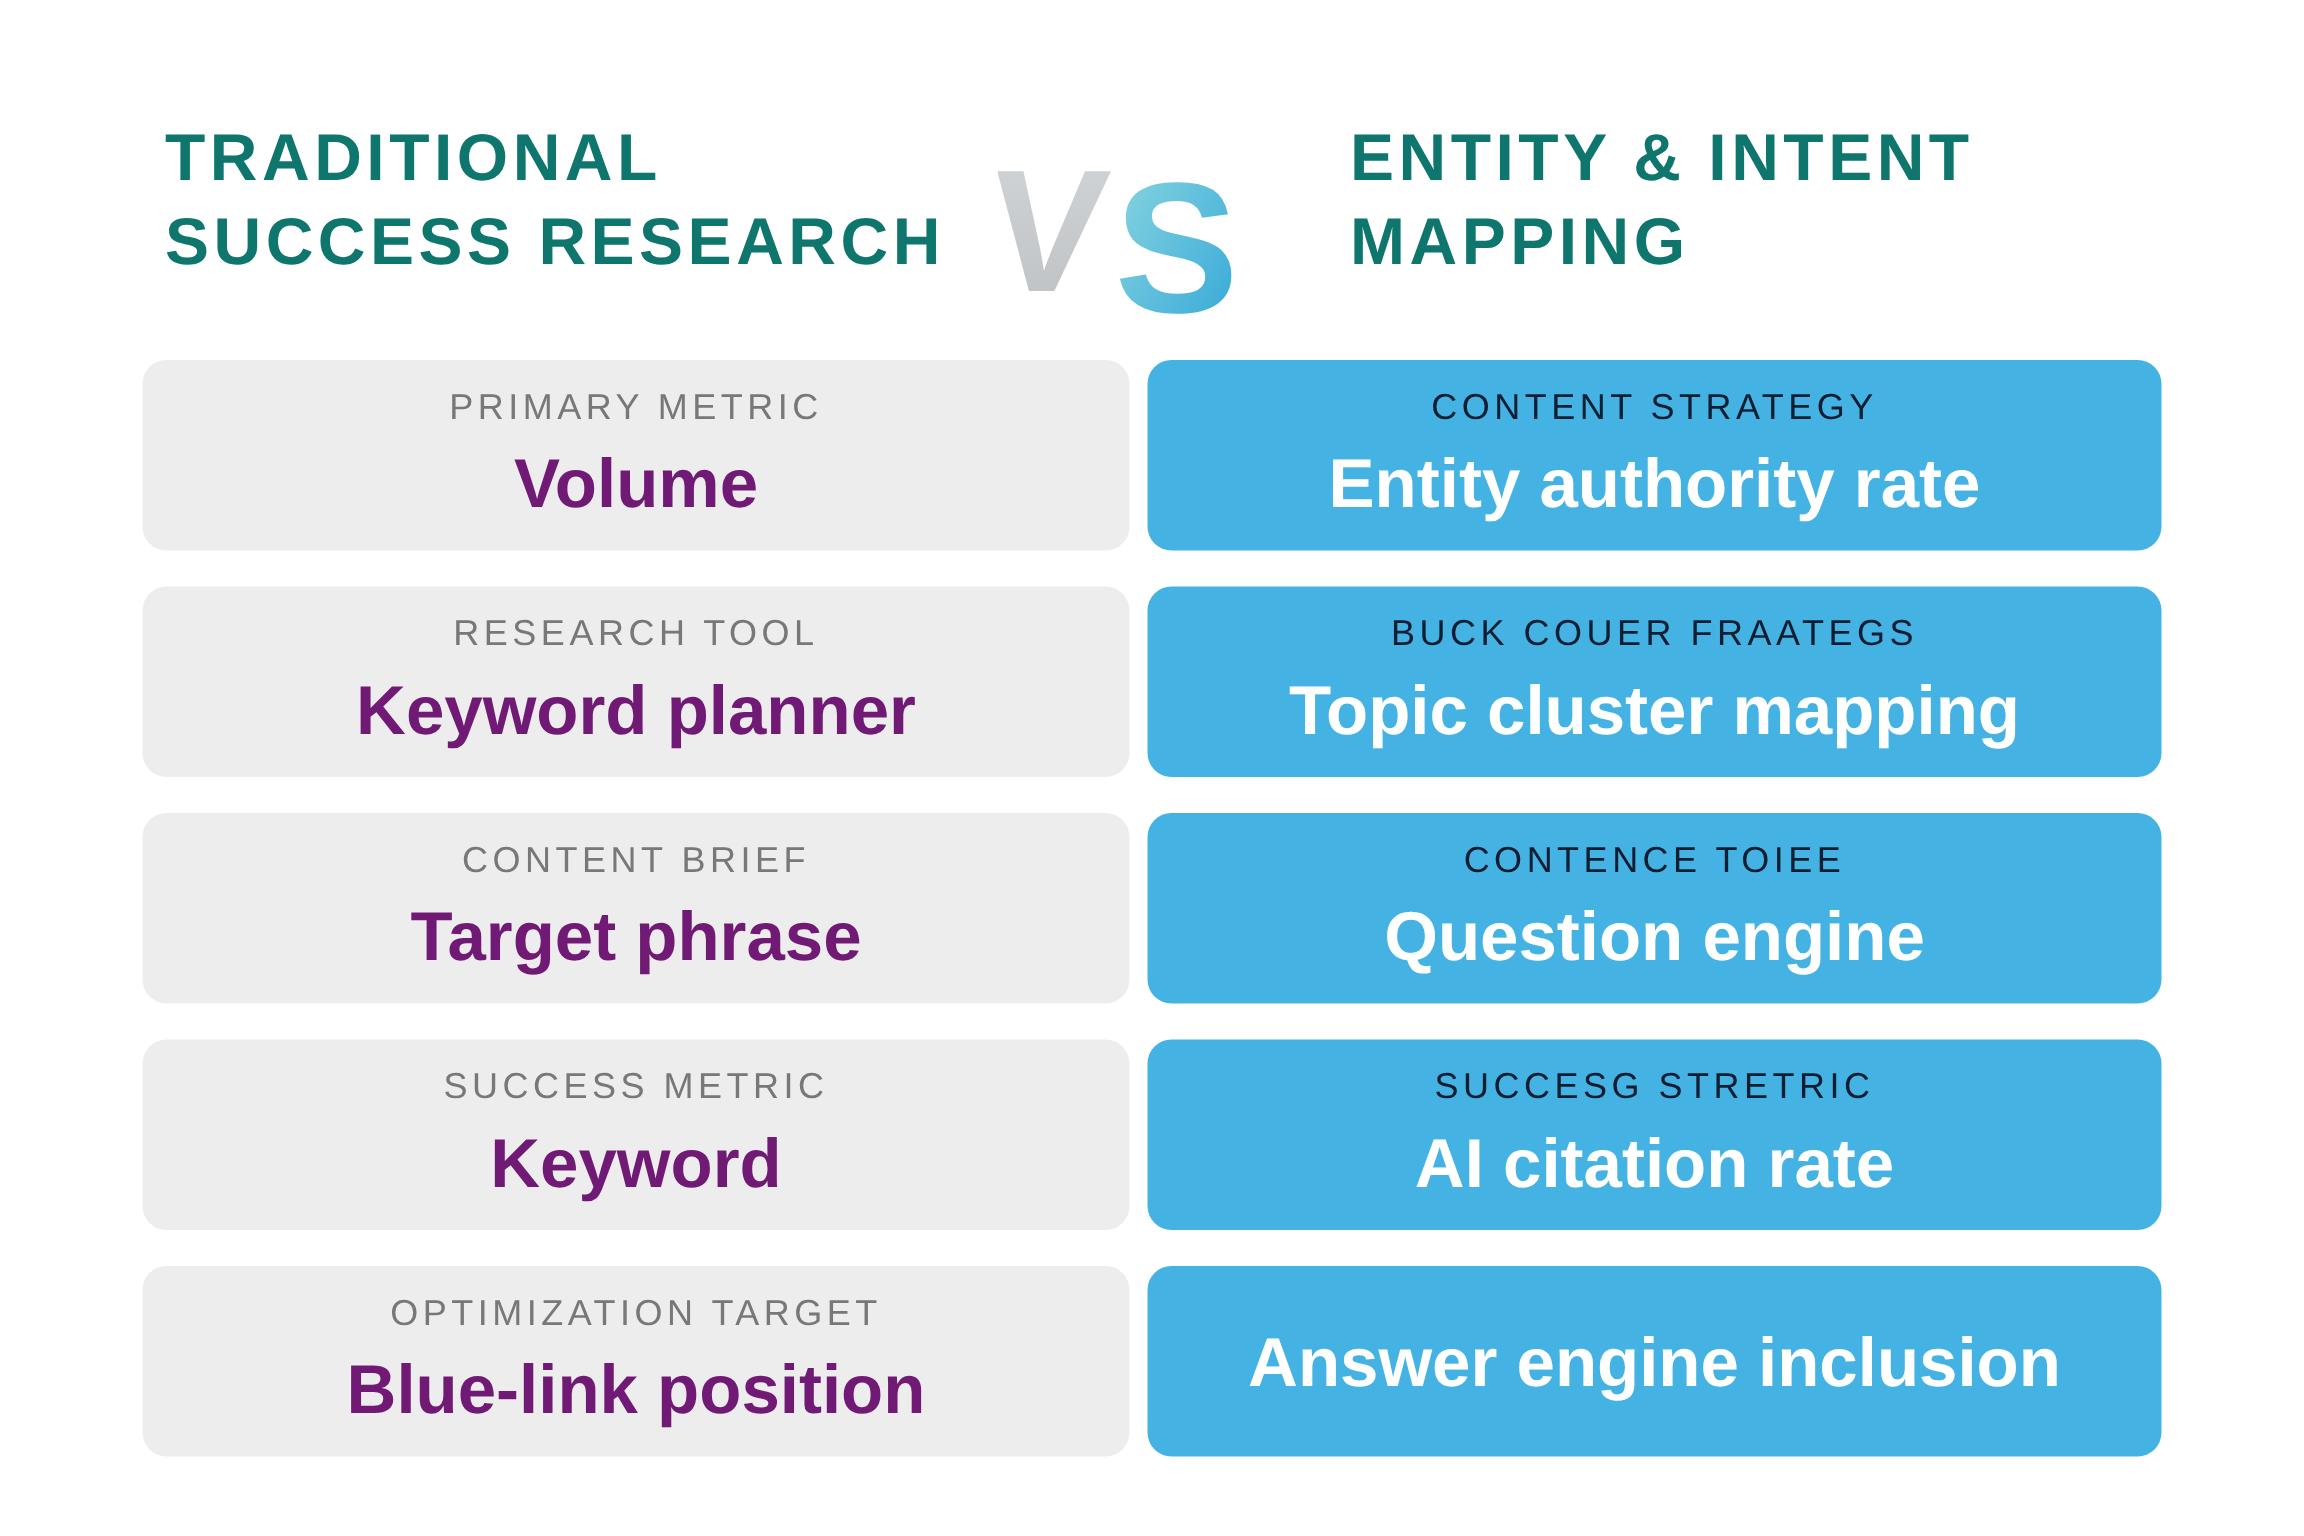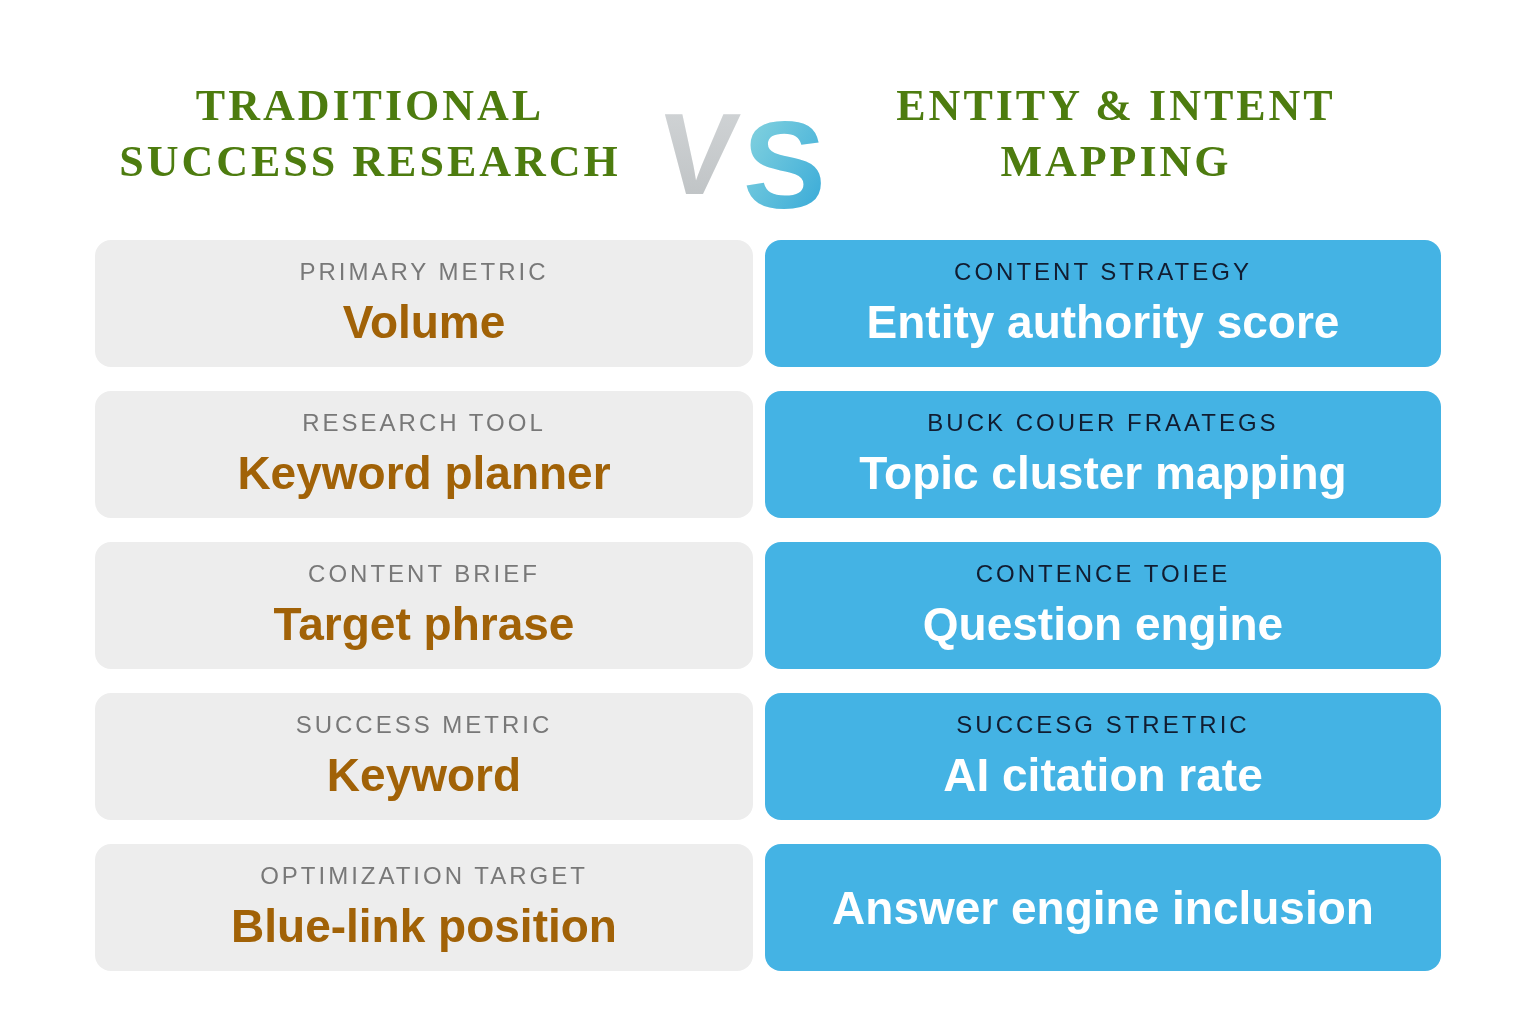--- a/index.html
+++ b/index.html
@@ -9,27 +9,26 @@
     background: #ffffff;
     position: relative;
     overflow: hidden;
   }
   .page { position: absolute; inset: 0; }
 
   
   .title-block {
     position: absolute;
     top: 78px;
-    text-align: center;
-    color: #4d7c0f;
+    text-align: left;
+    color: #0f766e;
     font-weight: bold;
-    font-family: Liberation Serif, serif;
   }
   .title-left  { left: 110px;  width: 520px; }
-  .title-right { left: 861px;  width: 510px; }
+  .title-right { left: 900px;  width: 510px; }
   .title-line {
     font-size: 44px;
     line-height: 56px;
     letter-spacing: 3px;
     font-weight: bold;
   }
   .vs-logo {
     position: absolute;
     left: 665px;
     top: 86px;
@@ -66,21 +65,21 @@
     letter-spacing: 3px;
     text-transform: uppercase;
     color: #787878;
     font-weight: normal;
     white-space: nowrap;
   }
   .card-blue .card-label { color: #0f172a; opacity: 0.96; }
   .card-value {
     font-size: 46px;
     font-weight: bold;
-    color: #a16207;
+    color: #701a75;
     white-space: nowrap;
   }
   .card-blue .card-value { color: #ffffff; }
 </style>
 </head>
 <body>
 
 <div class="page">
 
   <div class="title-block title-left">
@@ -109,21 +108,21 @@
   </div>
 
   <div class="grid">
 
     <div class="card card-gray">
       <div class="card-label">PRIMARY METRIC</div>
       <div class="card-value">Volume</div>
     </div>
     <div class="card card-blue">
       <div class="card-label">CONTENT STRATEGY</div>
-      <div class="card-value">Entity authority score</div>
+      <div class="card-value">Entity authority rate</div>
     </div>
 
     <div class="card card-gray">
       <div class="card-label">RESEARCH TOOL</div>
       <div class="card-value">Keyword planner</div>
     </div>
     <div class="card card-blue">
       <div class="card-label">BUCK COUER FRAATEGS</div>
       <div class="card-value">Topic cluster mapping</div>
     </div>

